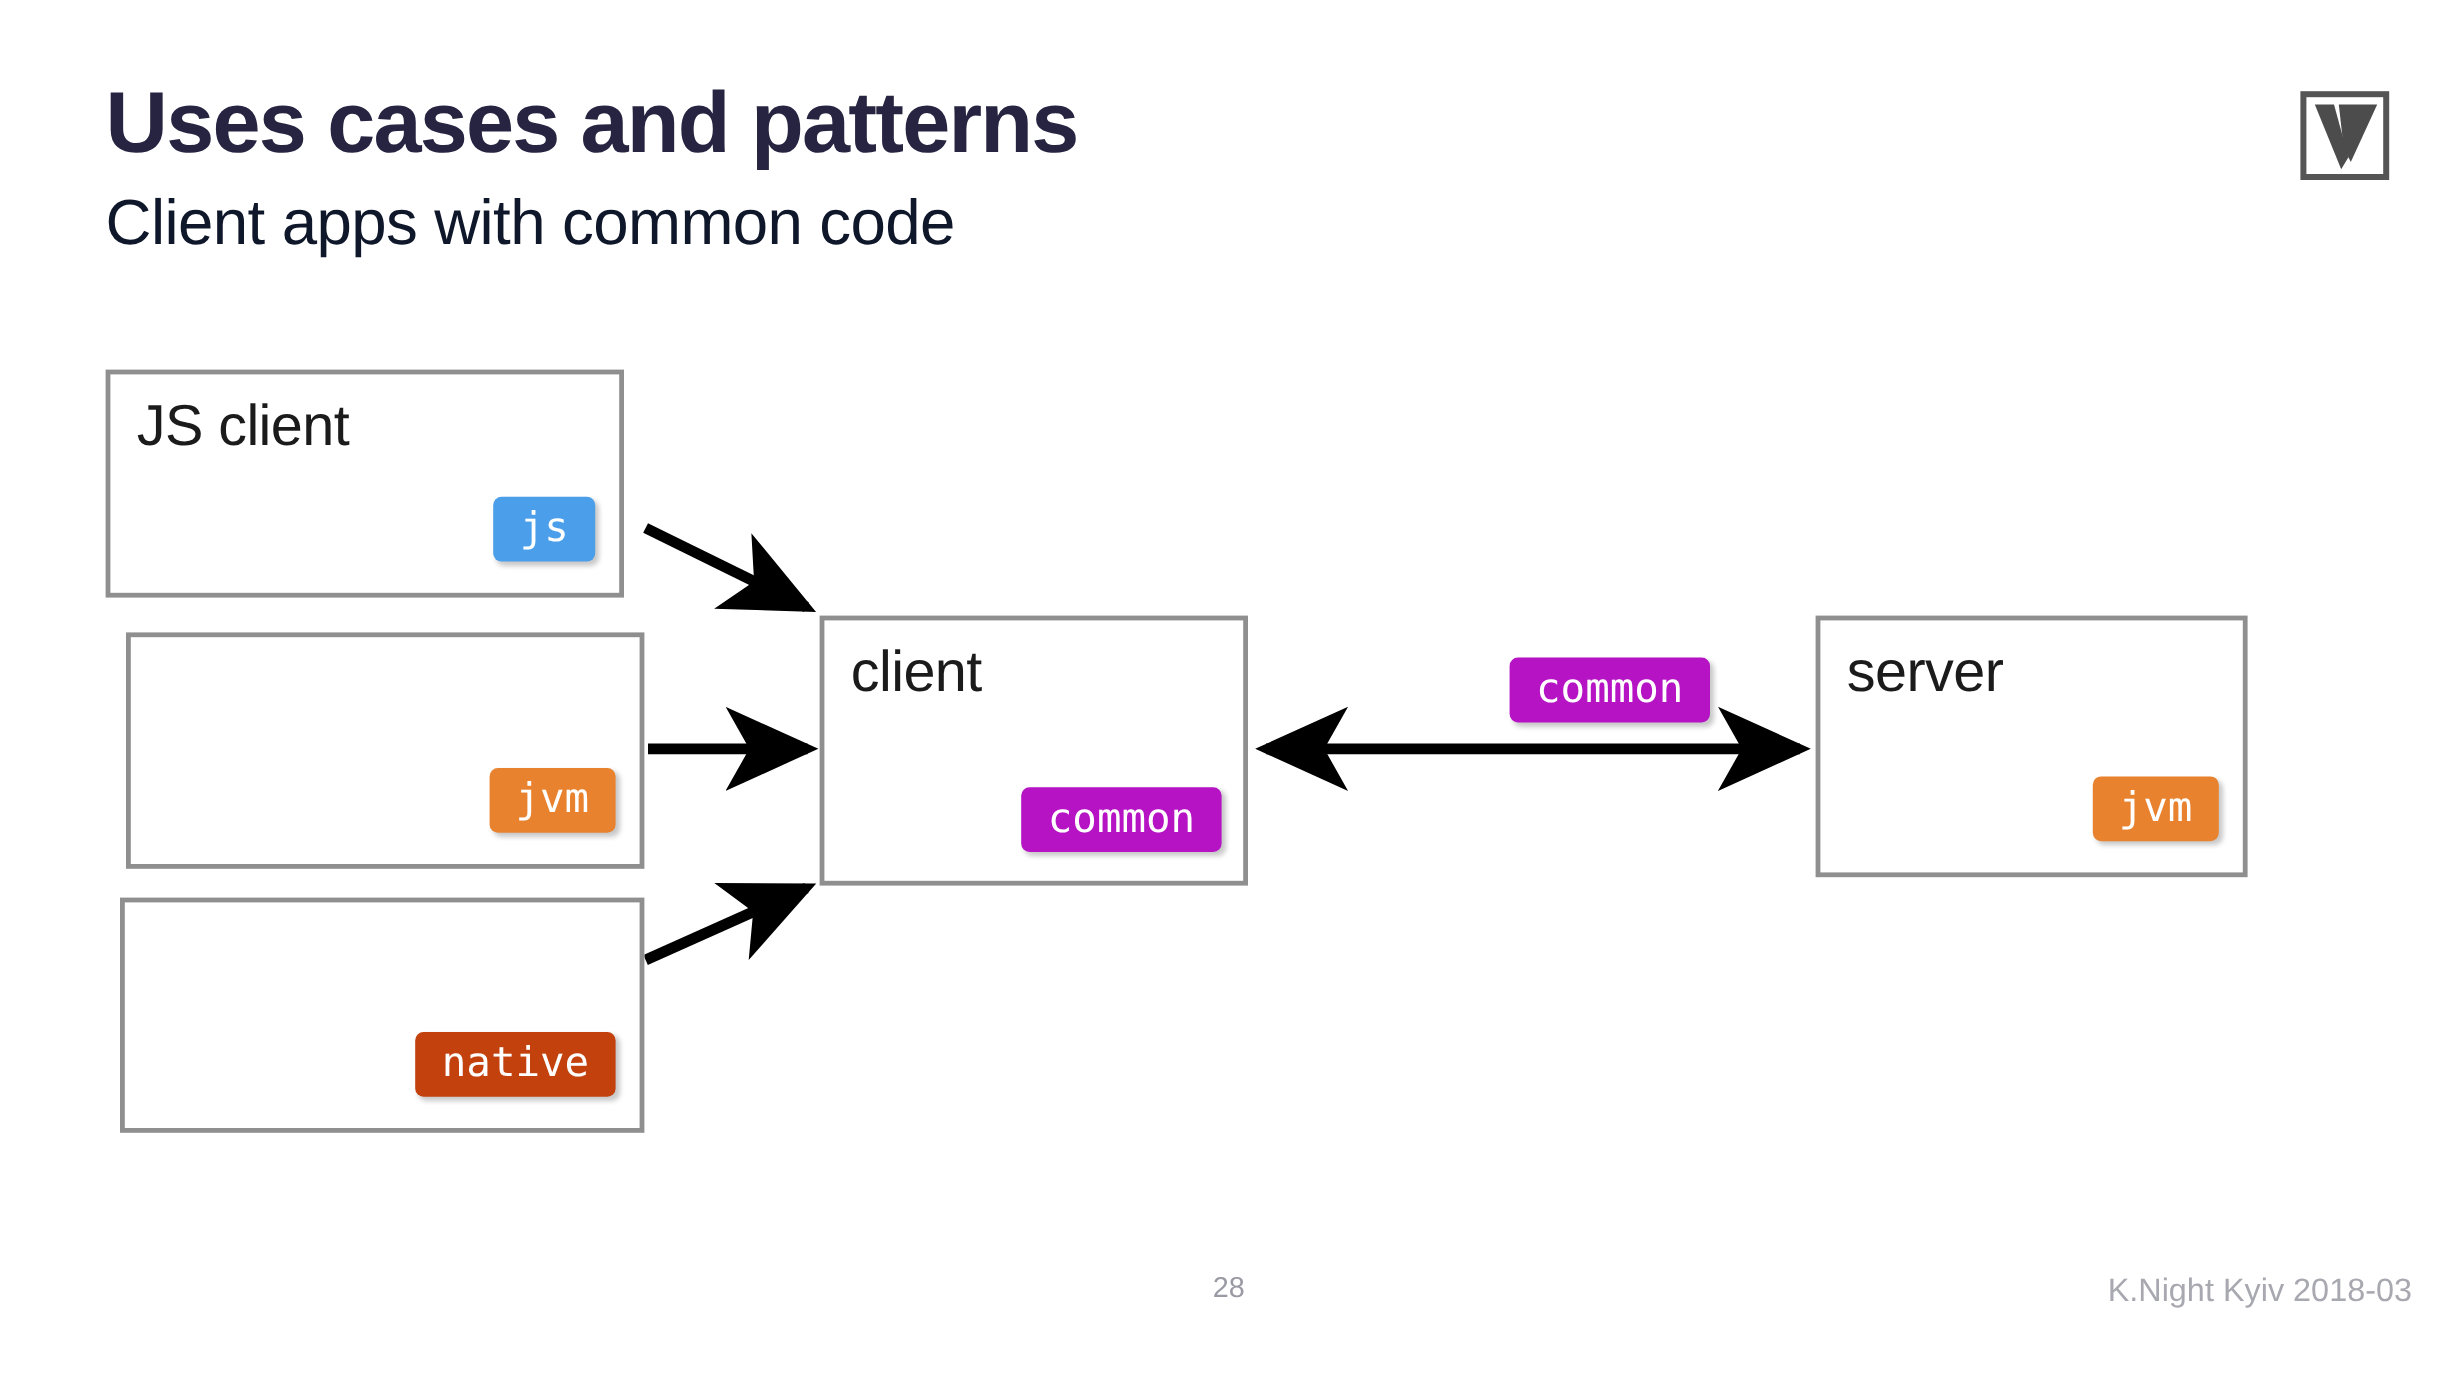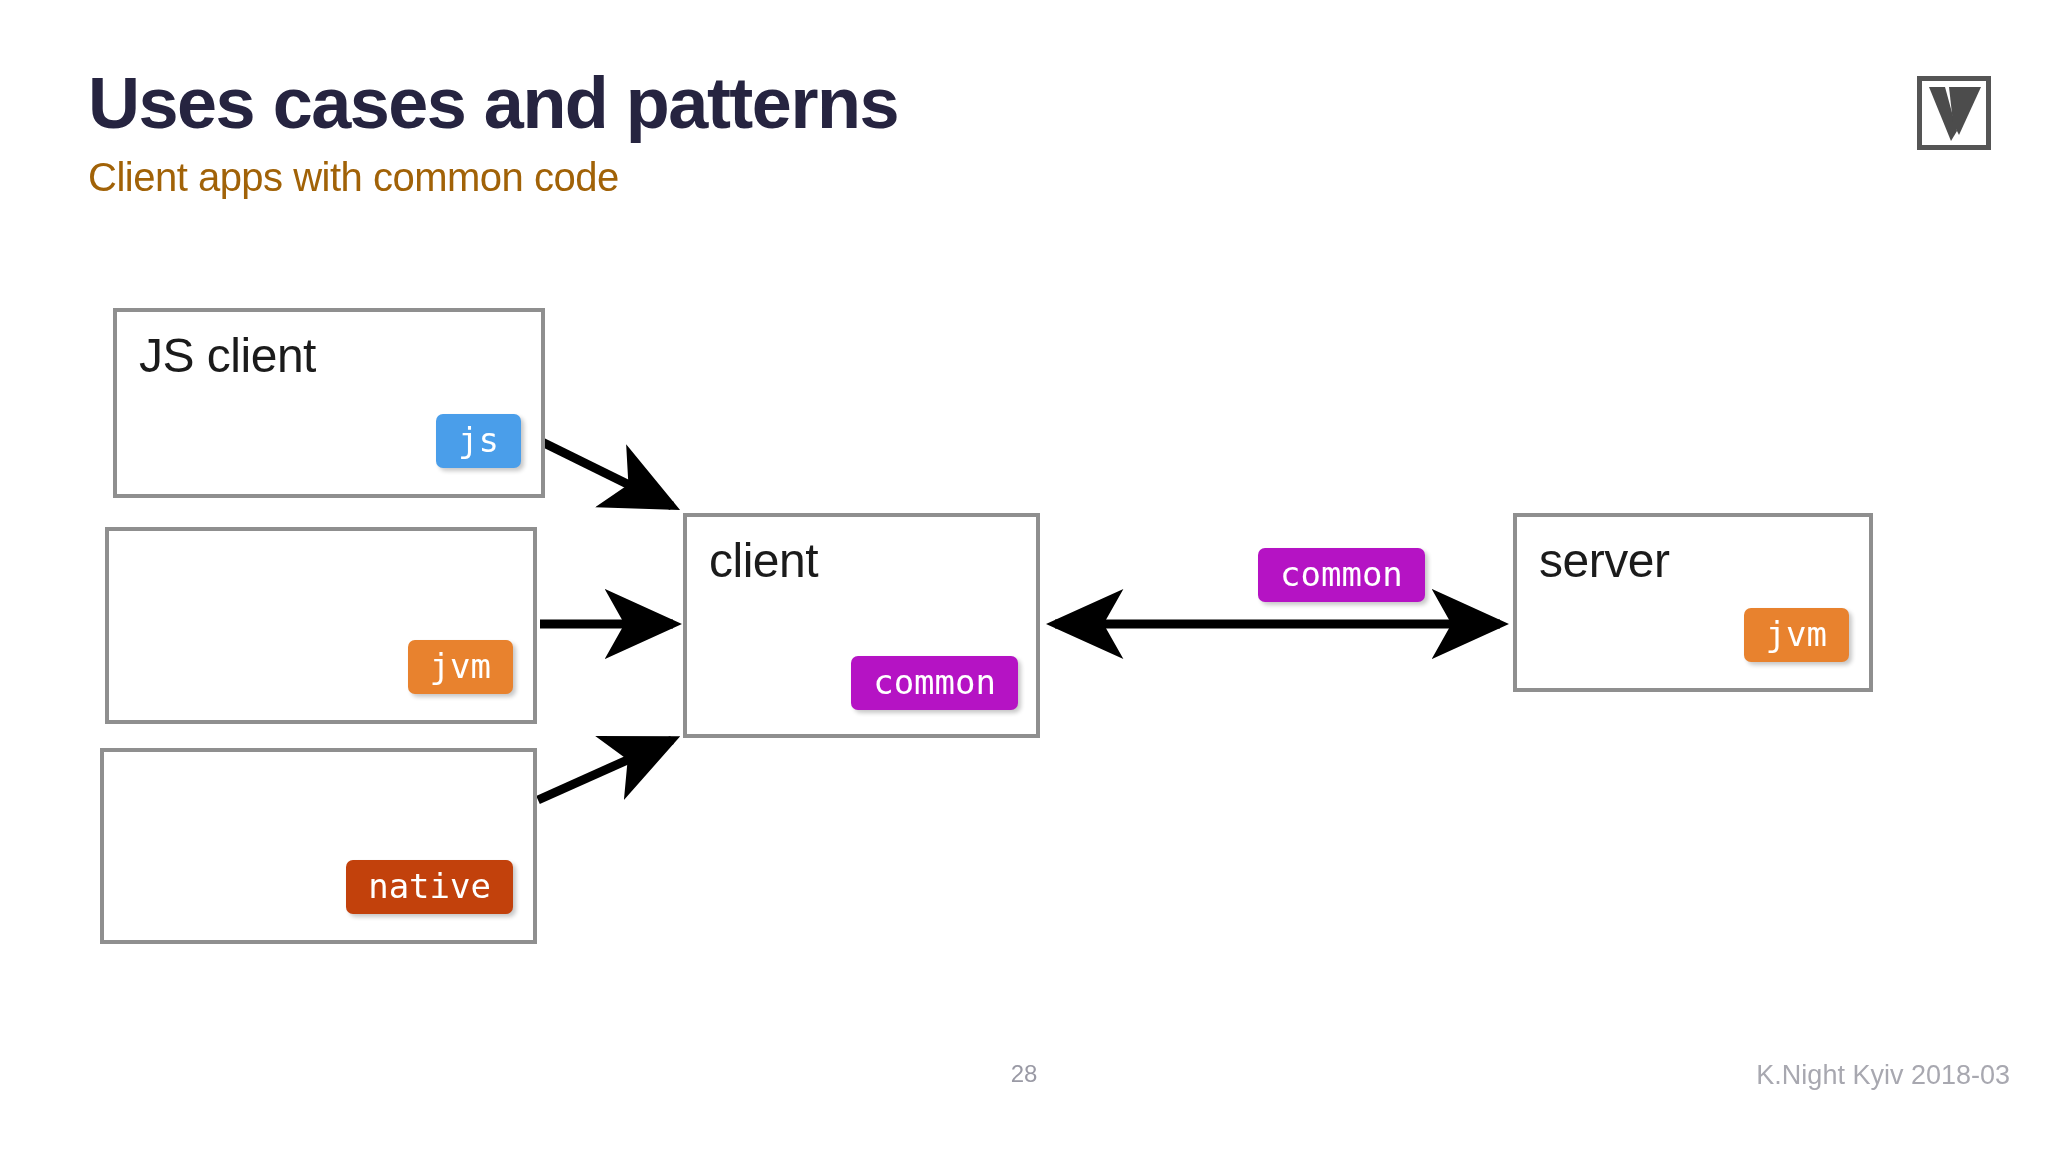--- a/index.html
+++ b/index.html
@@ -28,24 +28,24 @@
     font-weight: 700;
     letter-spacing: -1.5px;
     color: #262440;
     white-space: nowrap;
   }
 
   .subtitle {
     position: absolute;
     left: 88px;
     top: 155px;
-    font-size: 40px;
+    font-size: 53px;
     font-weight: 300;
     letter-spacing: -0.5px;
-    color: #a16207;
+    color: #0f172a;
     white-space: nowrap;
   }
 
   
   .logo {
     position: absolute;
     left: 1917px;
     top: 76px;
     width: 74px;
     height: 74px;
@@ -161,39 +161,39 @@
 
     <g>
       <line x1="538" y1="800" x2="672" y2="740" stroke="#000000" stroke-width="9" marker-end="url(#ah)"></line>
     </g>
 
     <g>
       <line x1="1055" y1="624" x2="1500" y2="624" stroke="#000000" stroke-width="9" marker-end="url(#ah)" marker-start="url(#ah-start)"></line>
     </g>
   </svg>
 
-  <div class="node" style="left:113px; top:308px; width:432px; height:190px;text-align:right;">
+  <div class="node" style="left:88px; top:308px; width:432px; height:190px;text-align:right;">
     <div class="node-label left">JS client</div>
     <div class="badge" style="background:#4a9eea; right:20px; bottom:26px;">js</div>
   </div>
 
   <div class="node" style="left:105px; top:527px; width:432px; height:197px;">
     <div class="badge" style="background:#e8822e; right:20px; bottom:26px;">jvm</div>
   </div>
 
   <div class="node" style="left:100px; top:748px; width:437px; height:196px;">
     <div class="badge" style="background:#c2410c; right:20px; bottom:26px;">native</div>
   </div>
 
   <div class="node" style="left:683px; top:513px; width:357px; height:225px;">
     <div class="node-label left">client</div>
     <div class="badge" style="background:#b513c4; right:18px; bottom:24px;">common</div>
   </div>
 
-  <div class="node" style="left:1513px; top:513px; width:360px; height:179px;">
+  <div class="node" style="left:1513px; top:513px; width:360px; height:218px;">
     <div class="node-label left">server</div>
     <div class="badge" style="background:#e8822e; right:20px; bottom:26px;">jvm</div>
   </div>
 
   <div class="badge" style="left:1258px; top:548px; background:#b513c4;">common</div>
 
   <div class="page-number">28</div>
   <div class="attribution">K.Night Kyiv 2018-03</div>
 
 </div>

